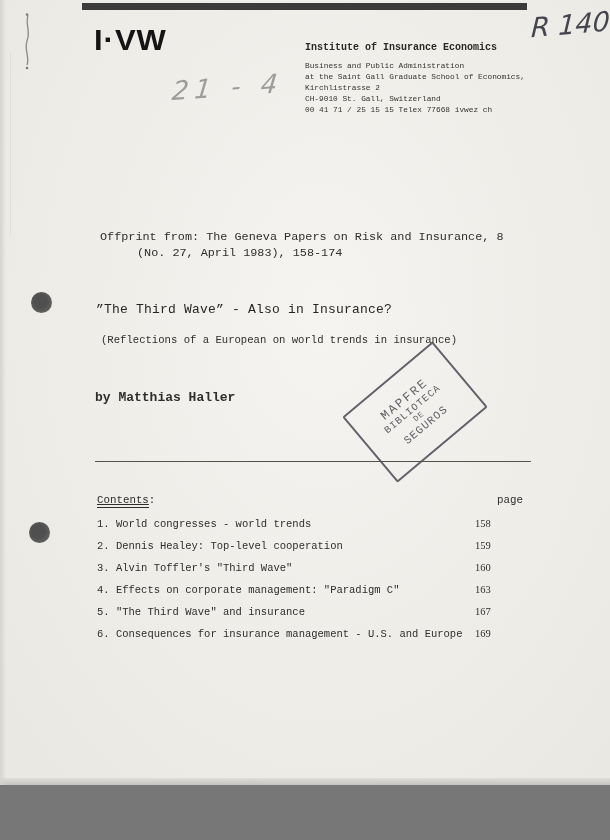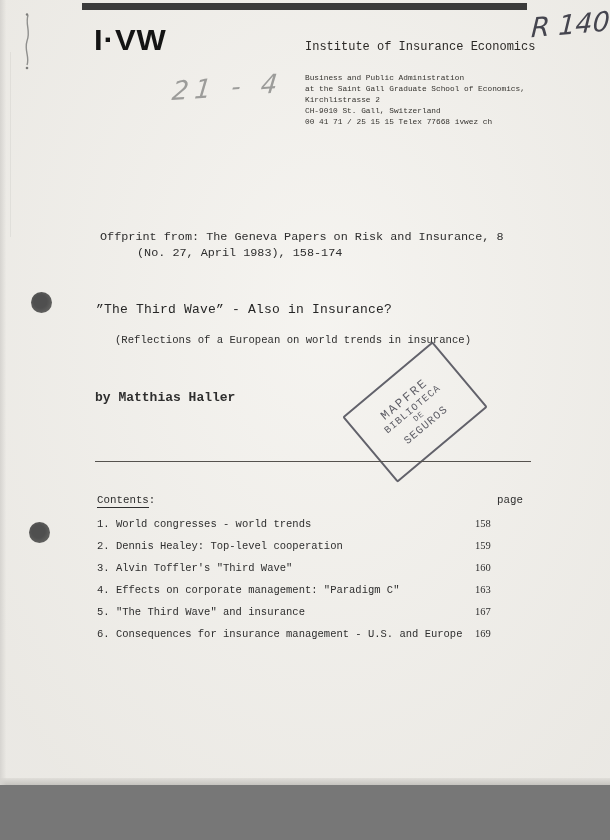--- a/index.html
+++ b/index.html
@@ -21,46 +21,46 @@
     background:linear-gradient(90deg,#d6d4d0,rgba(242,240,235,0) 90%);z-index:8;}
   .crease{position:absolute;left:10px;top:52px;width:1px;height:185px;background:rgba(0,0,0,0.05);}
   
   .top-bar{position:absolute;left:82px;top:3px;width:445px;height:7px;background:#3b3b3b;}
   .bottom-bar{position:absolute;left:92px;top:821px;width:428px;height:8px;background:#3d3d3d;}
   .hrule{position:absolute;left:95px;top:461px;width:436px;height:1px;background:#55524e;}
   
   .logo{position:absolute;left:94px;top:22px;font-family:"Liberation Sans","DejaVu Sans",sans-serif;
     font-weight:bold;font-size:31px;letter-spacing:1px;color:#141414;transform:scaleY(.95);}
   .institute{position:absolute;left:305px;top:42px;font-size:7.8px;line-height:11px;color:#35332f;}
-  .inst-name{font-weight:normal;font-size:12px;margin-bottom:20px;color:#2b2926;}
+  .inst-name{font-weight:bold;font-size:10px;margin-bottom:8px;color:#2b2926;}
   .handwritten{font-family:"DejaVu Sans","Liberation Sans",sans-serif;font-style:italic;}
   .r-code{position:absolute;left:531px;top:8px;font-size:27px;color:#45454f;
     transform:rotate(-5deg) skewX(-8deg);letter-spacing:0px;}
   .pencil-note{position:absolute;left:172px;top:72px;font-size:26px;color:#9c9c9a;
     transform:rotate(-4deg) skewX(-10deg);letter-spacing:6px;}
   .scribble{position:absolute;left:22px;top:13px;}
   
   .citation{position:absolute;left:100px;top:229px;font-size:11.8px;line-height:16px;}
   .cit2{margin-left:37px;}
   .title{position:absolute;left:96px;top:302px;font-size:13px;letter-spacing:.2px;color:#262626;}
-  .subtitle{position:absolute;left:115px;top:334px;font-size:10.6px;}
+  .subtitle{position:absolute;left:101px;top:334px;font-size:10.6px;}
   .author{position:absolute;left:95px;top:390px;font-size:13px;font-weight:bold;}
   
   .stamp{position:absolute;left:356px;top:369px;width:114px;height:82px;
     border:2.5px solid #565660;border-radius:2px;transform:rotate(-40deg);
     display:flex;flex-direction:column;align-items:center;justify-content:center;
     color:#53535c;opacity:.92;}
   .stamp div{line-height:1.12;}
   .st1{font-size:12.5px;letter-spacing:2px;}
   .st2{font-size:10px;letter-spacing:1px;}
   .st3{font-size:8px;letter-spacing:1px;}
   .st4{font-size:11px;letter-spacing:1px;}
   
   .contents-title{position:absolute;left:97px;top:494px;font-size:10.8px;}
-  .contents-title .u{border-bottom:1px solid #2e2e2e;padding-bottom:1px;}
+  .contents-title .u{border-bottom:1px solid #2e2e2e;padding-bottom:1px;text-decoration:underline;}
   .page-label{position:absolute;left:491px;top:494px;font-size:10.8px;margin-left:6px;}
   .toc{position:absolute;left:97px;top:518px;width:430px;}
   .toc-row{position:relative;height:22px;font-size:10.5px;}
   .toc-page{position:absolute;left:378px;top:0;font-family:Liberation Serif, serif;}
   
   .hole{position:absolute;width:21px;height:21px;border-radius:50%;
     background:radial-gradient(circle at 45% 45%, #4f4f4f 40%, #636361 75%, rgba(120,120,118,0) 100%);}
   .hole1{left:31px;top:292px;}
   .hole2{left:29px;top:522px;}
 </style>

